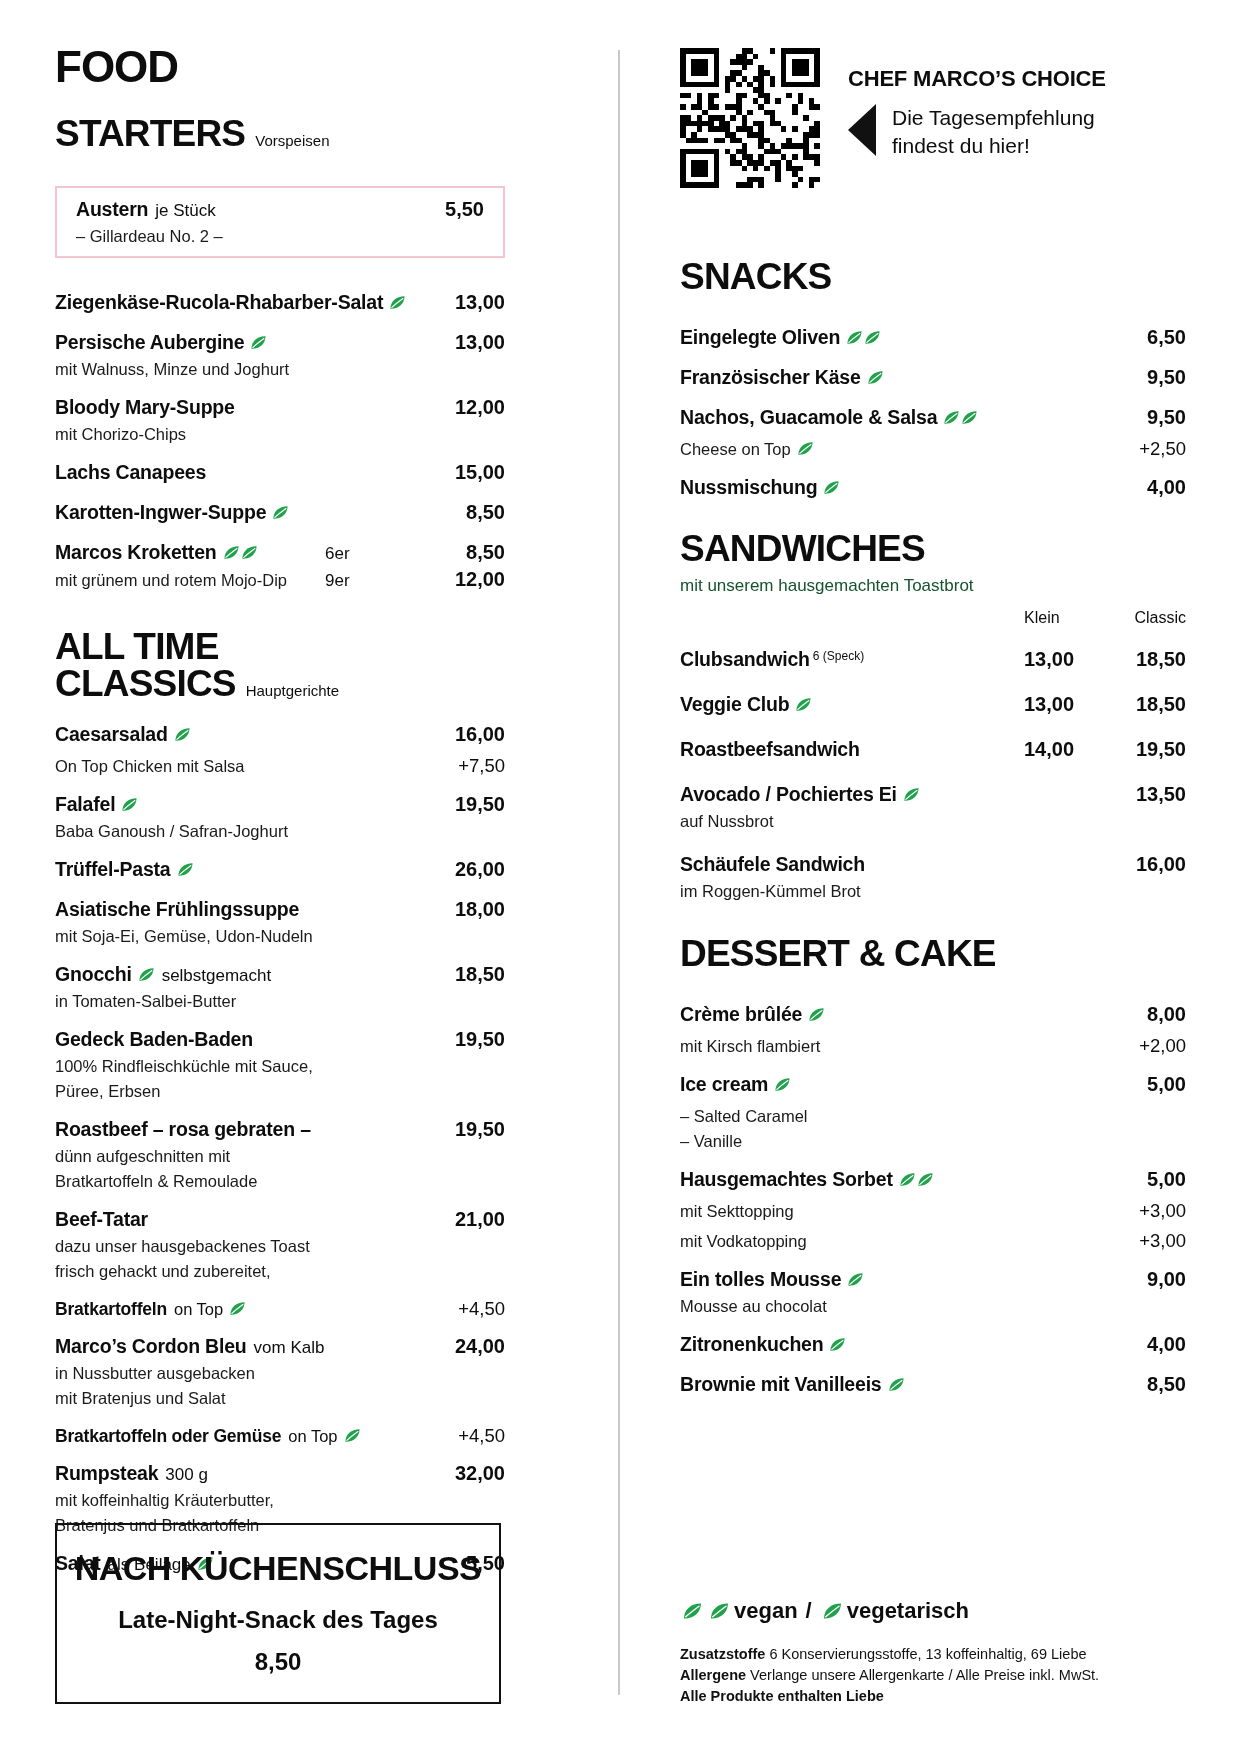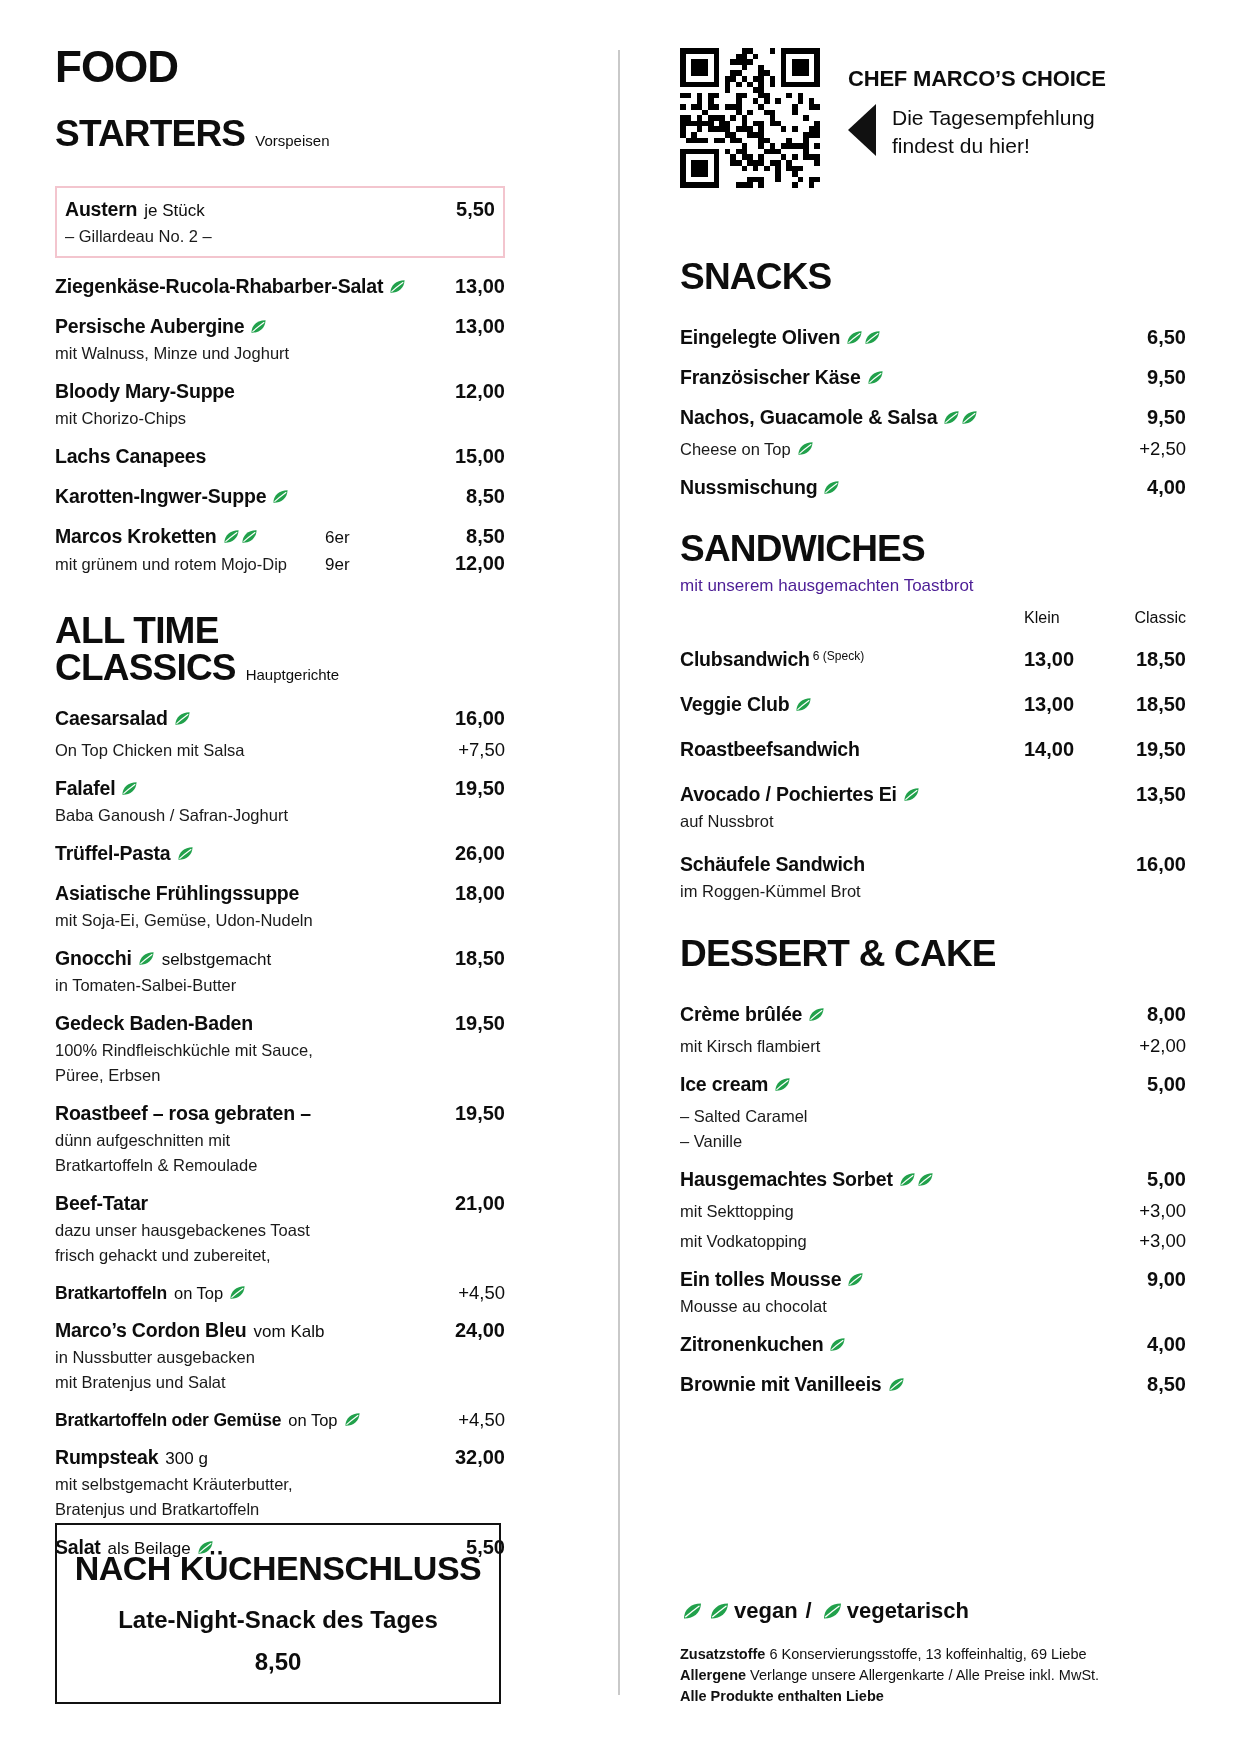--- a/index.html
+++ b/index.html
@@ -8,21 +8,21 @@
   #col-right{position:absolute;left:680px;top:48px;width:506px;}
   #divider{position:absolute;left:618px;top:50px;width:2px;height:1645px;background:#c9c9c9;}
   h1{font-size:44px;line-height:1;font-weight:bold;letter-spacing:-1px;margin:0 0 26px 0;}
   h2{font-size:37px;line-height:1;font-weight:bold;letter-spacing:-0.8px;margin:0 0 20px 0;}
   h2 .note{font-size:15px;font-weight:normal;letter-spacing:0;margin-left:10px;}
   #sec-starters h2{margin-bottom:34px;}
   #sec-classics h2{margin-top:37px;}
   #sec-snacks h2{margin-bottom:30px;}
   #sec-sandwiches h2{margin-top:30px;margin-bottom:8px;}
   #sec-dessert h2{margin-top:33px;margin-bottom:30px;}
-  .subtitle{font-size:17px;line-height:22px;margin-bottom:12px;color:#4c1d95;}
+  .subtitle{font-size:17px;line-height:22px;margin-bottom:12px;color:#14532d;}
   .item{margin-bottom:15px;}
   .dual .item{margin-bottom:20px;}
   .line{display:flex;align-items:baseline;}
   .ln-d{margin-top:3px;}
   .line.gap{margin-top:8px;}
   .cell-l{flex:1;white-space:nowrap;min-width:0;}
   .nm{font-size:19.5px;font-weight:bold;letter-spacing:-0.2px;line-height:25px;}
   .q{font-size:17px;font-weight:normal;margin-left:7px;}
   .sup{font-size:12px;font-weight:normal;margin-left:3px;}
   .dtxt{font-size:16.5px;line-height:22px;color:#1a1a1a;}
@@ -31,21 +31,21 @@
   .mid{width:102px;text-align:left;padding-left:20px;font-size:17px;}
   .dual .cell-m{width:84px;}
   .pb{font-weight:bold;font-size:20px;}
   .pr{font-weight:normal;font-size:18.5px;}
   .hreg{font-size:16px;}
   .headers{margin-top:12px;margin-bottom:20px;}
   .headers .cell-m,.headers .cell-r{font-size:16px;}
   .item.small .nm{font-size:17.5px;}
   .item.small .q{font-size:16.5px;}
   .item.small{margin-bottom:12px;}
-  .highlight{border:2px solid #f3c5ce;padding:9px 8px;margin-bottom:16px;}
+  .highlight{border:2px solid #f3c5ce;padding:9px 19px;margin-bottom:32px;}
   .highlight .item{margin-bottom:0;}
   .leaf{display:inline-block;width:17px;height:15px;margin-left:6px;vertical-align:-1px;}
   .leaf svg{display:block;width:100%;height:100%;}
   .leaf+.leaf{margin-left:1px;}
   
   #chef{display:flex;align-items:flex-start;margin-bottom:70px;}
   #qr{width:140px;height:140px;flex:none;}
   #chef-right{margin-left:28px;padding-top:18px;}
   .chef-title{font-size:22px;font-weight:bold;letter-spacing:-0.2px;margin-bottom:12px;}
   .chef-row{display:flex;}
@@ -284,21 +284,21 @@
                   </svg></span></span></div>
             <div class="cell-r pr">+4,50</div>
           </div>
         </div>
         <div class="item">
           <div class="line">
             <div class="cell-l"><span class="nm">Rumpsteak</span><span class="q">300 g</span></div>
             <div class="cell-r pb">32,00</div>
           </div>
           <div class="line ln-d">
-            <div class="cell-l desc"><span class="dtxt">mit selbstgemacht Kräuterbutter,</span></div>
+            <div class="cell-l desc"><span class="dtxt">mit koffeinhaltig Kräuterbutter,</span></div>
             <div class="cell-r pr"></div>
           </div>
           <div class="line ln-d">
             <div class="cell-l desc"><span class="dtxt">Bratenjus und Bratkartoffeln</span></div>
             <div class="cell-r pr"></div>
           </div>
         </div>
         <div class="item">
           <div class="line">
             <div class="cell-l"><span class="nm">Salat</span><span class="q">als Beilage</span><span><span class="leaf"><svg viewBox="0 0 20 18">

